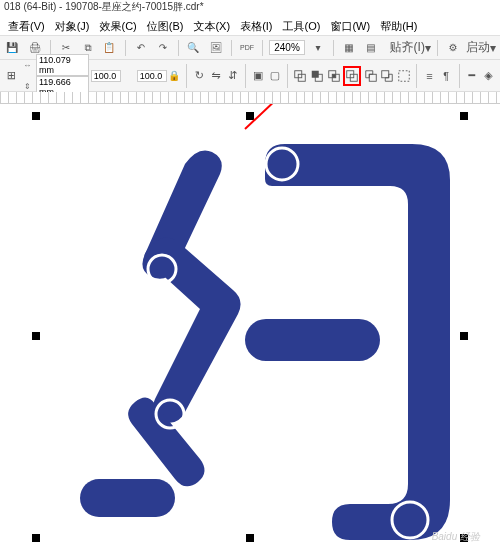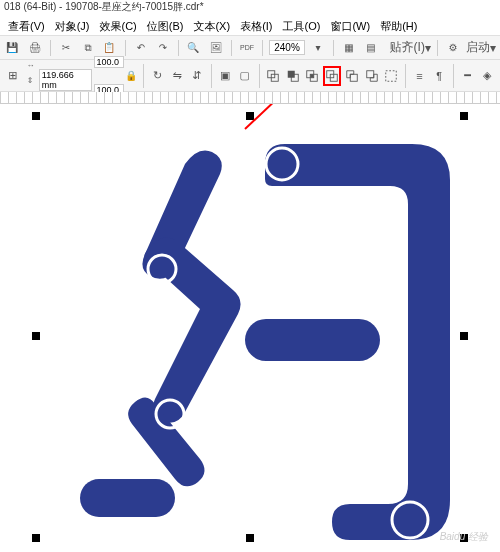--- a/index.html
+++ b/index.html
@@ -13,21 +13,21 @@
   .toolbar1 { height: 24px; background: #f5f5f5; display: flex; align-items: center; padding: 0 4px; gap: 4px; border-bottom: 1px solid #ddd; }
   .toolbar1 .tbtn { width: 18px; height: 18px; display: flex; align-items: center; justify-content: center; color: #555; font-size: 10px; }
   .toolbar1 .sep { width: 1px; height: 16px; background: #ccc; margin: 0 2px; }
   .toolbar1 .zoom { font-size: 10px; padding: 1px 2px; border: 1px solid #ccc; background: #fff; min-width: 36px; text-align: center; }
   
   .toolbar2 { height: 32px; background: #f5f5f5; display: flex; align-items: center; padding: 0 4px; gap: 2px; border-bottom: 1px solid #ddd; }
   .toolbar2 .dims { display: flex; flex-direction: column; gap: 0; font-size: 9px; }
   .toolbar2 .dimrow { display: flex; align-items: center; gap: 2px; }
   .toolbar2 .dimrow .lbl { width: 14px; text-align: center; color: #666; font-size: 8px; }
   .toolbar2 .dimrow .val { border: 1px solid #ccc; background: #fff; padding: 0 2px; min-width: 52px; font-size: 9px; }
-  .toolbar2 .pct { display: flex; flex-direction: column; gap: 16px; font-size: 9px; }
+  .toolbar2 .pct { display: flex; gap: 16px; font-size: 9px; }
   .toolbar2 .pct .val { border: 1px solid #ccc; background: #fff; padding: 0 2px; min-width: 30px; font-size: 9px; }
   .toolbar2 .lock { width: 14px; height: 14px; color: #888; font-size: 10px; display: flex; align-items: center; justify-content: center; }
   .toolbar2 .sep { width: 1px; height: 24px; background: #ccc; margin: 0 3px; }
   .toolbar2 .tbtn { width: 20px; height: 20px; display: flex; align-items: center; justify-content: center; color: #555; font-size: 11px; position: relative; }
   .toolbar2 .highlighted { border: 2px solid #f00; }
   
   .rulerbar { height: 12px; background: #fff; border-bottom: 1px solid #ccc; position: relative; }
   .rulerbar::before { content: ''; position: absolute; left: 0; right: 0; top: 0; bottom: 0; background: repeating-linear-gradient(to right, #ccc 0, #ccc 1px, transparent 1px, transparent 8px); }
   
   .canvas-area { position: absolute; top: 104px; left: 0; right: 0; bottom: 0; background: #fff; overflow: hidden; }
@@ -35,21 +35,21 @@
   .artwork { position: absolute; left: 50px; top: 20px; width: 400px; height: 420px; }
   
   .shape { fill: #2c3c8f; }
   .circle-outline { fill: none; stroke: #fff; stroke-width: 3; }
   
   .sel-handle { position: absolute; width: 8px; height: 8px; background: #000; }
   .sel-center { position: absolute; width: 8px; height: 8px; font-size: 10px; color: #000; display: flex; align-items: center; justify-content: center; }
   
   .arrow-annotation { position: absolute; pointer-events: none; }
   
-  .watermark { position: absolute; right: 12px; bottom: 8px; font-size: 10px; color: #ccc; font-style: italic; }
+  .watermark { position: absolute; right: 20px; bottom: 8px; font-size: 10px; color: #ccc; font-style: italic; }
   
   svg.icon { width: 14px; height: 14px; }
 </style>
 </head>
 <body>
 
 <div class="titlebar">
   <span>018 (64-Bit) - 190708-星座之约-70015胖.cdr*</span>
 </div>
 
@@ -93,20 +93,21 @@
   <div class="sep"></div>
   <div class="tbtn">⚙</div>
   <div class="tbtn" style="width:auto;font-size:12px"><span>启动</span>▾</div>
 </div>
 
 <div class="toolbar2">
   <div class="tbtn">⊞</div>
   <div class="dims">
     <div class="dimrow">
       <span class="lbl">↔</span>
+      <span class="val">110.079 mm</span>
     </div>
     <div class="dimrow">
       <span class="lbl">⇕</span>
       <span class="val">119.666 mm</span>
     </div>
   </div>
   <div class="pct">
     <span class="val">100.0</span>
     <span class="val">100.0</span>
   </div>

